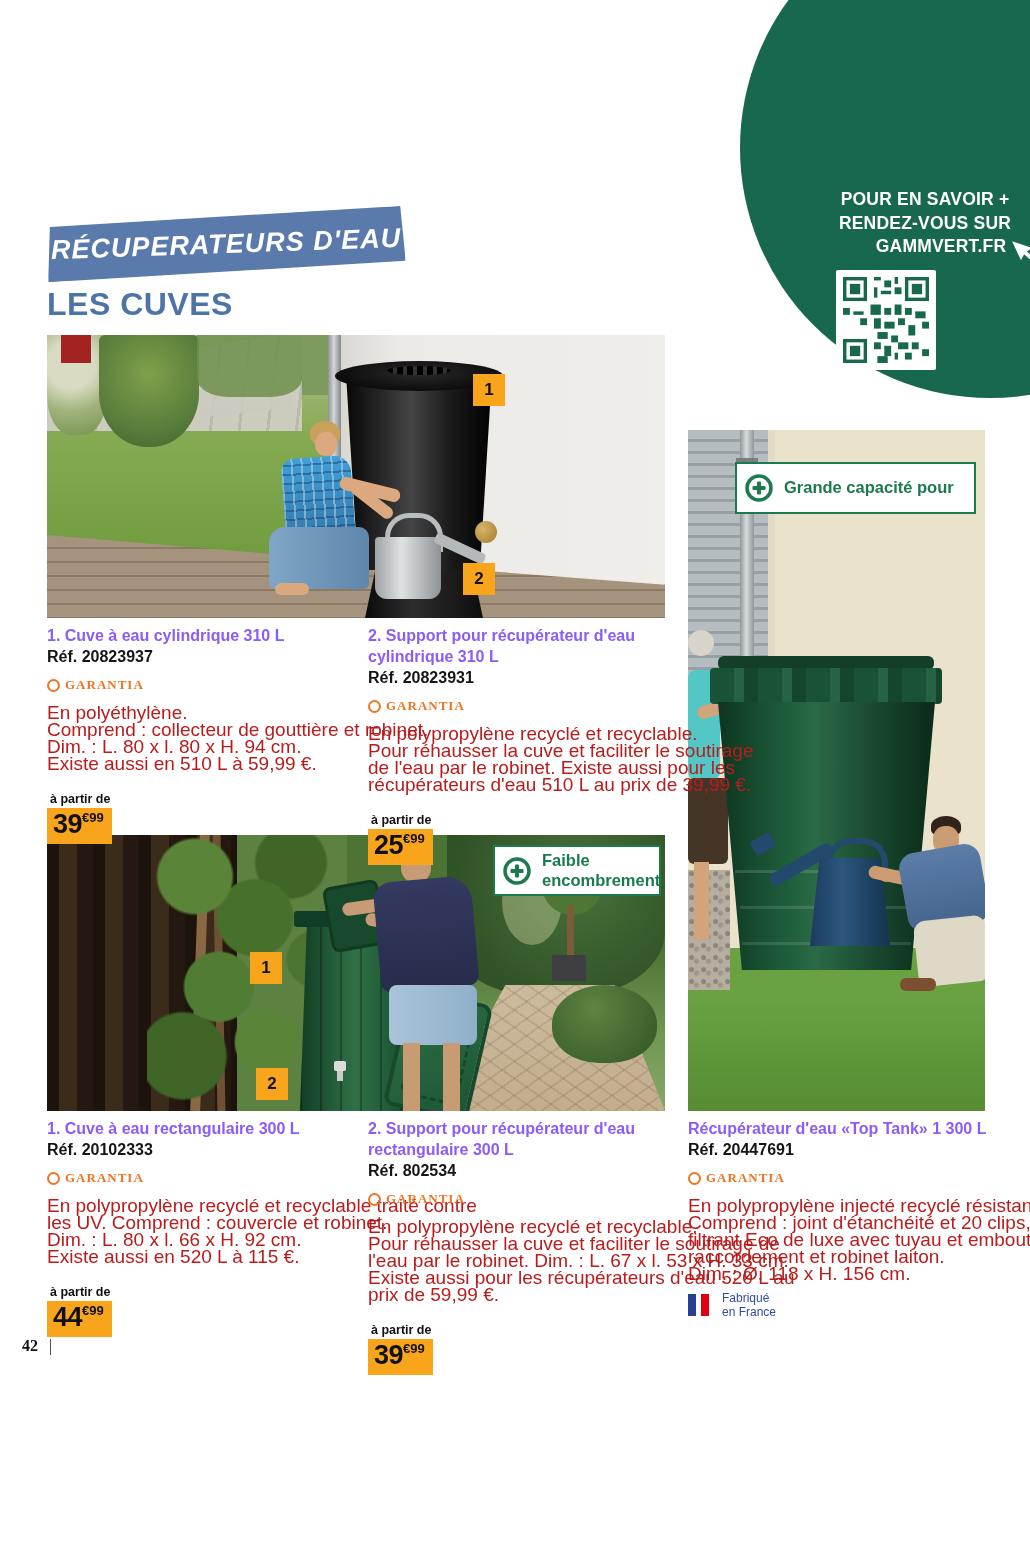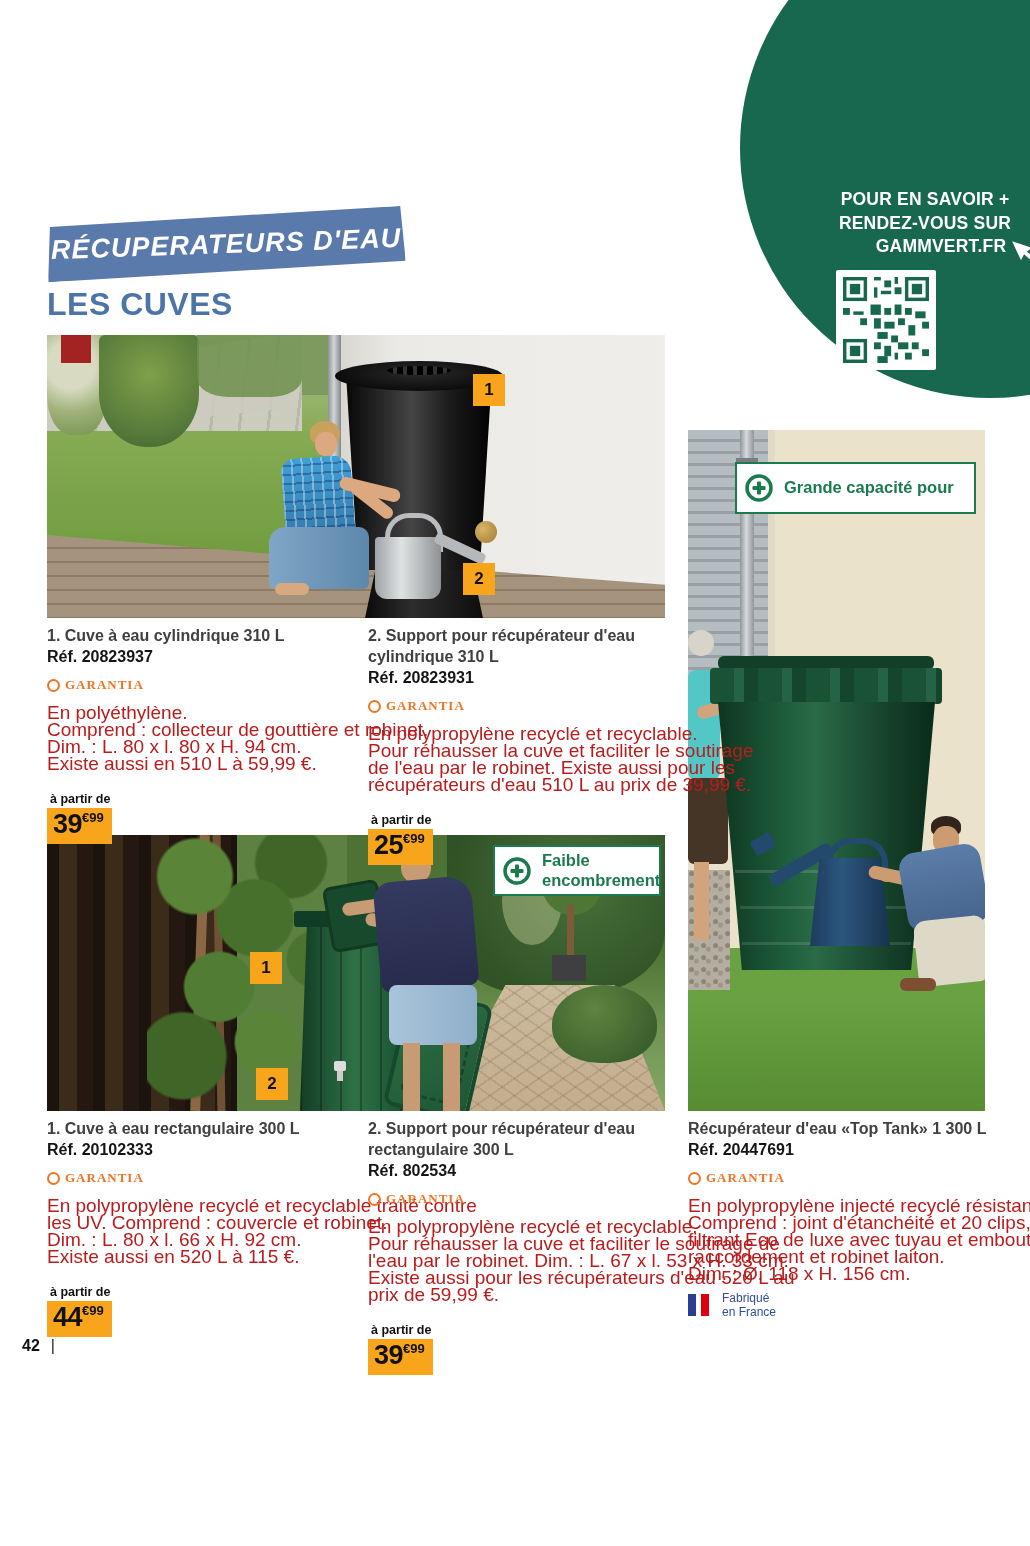--- a/index.html
+++ b/index.html
@@ -39,40 +39,40 @@
   .green-badge .btxt{color:#1c7a4f;font-weight:800;font-size:16.5px;line-height:19.5px;margin-left:10px;}
   .green-badge .plus{margin-left:7px;flex:0 0 auto;display:flex;}
 
   
   .col{position:absolute;width:307px;}
   #prod1{left:47px;top:625px;}
   #prod2{left:368px;top:625px;}
   #prod3{left:47px;top:1118px;}
   #prod4{left:368px;top:1118px;}
   #prod5{left:688px;top:1118px;}
-  .p-title{font-size:16px;font-weight:bold;line-height:21px;color:#404040;}
+  .p-title{font-size:16px;font-weight:bold;line-height:21px;color:#8b5cf6;}
   .p-ref{font-size:16px;font-weight:bold;line-height:21px;color:#151515;}
   .brand-row{margin-top:10px;display:flex;align-items:center;color:#ee7524;
              font-family:"Liberation Serif", serif;font-weight:bold;font-size:13px;letter-spacing:1px;}
   .g-ring{width:9px;height:9px;border:2.5px solid #ee7524;border-radius:50%;display:inline-block;
           margin-right:5px;}
   .desc{margin-top:11px;font-size:19px;line-height:17px;color:#b91c1c;white-space:pre;}
   .price-block{margin-top:20px;}
   .price-prefix{font-size:12.5px;font-weight:bold;color:#111;margin-left:3px;margin-bottom:2px;}
   .price-box{display:inline-block;background:#f9a51c;padding:1px 8px 4px 6px;}
   .price-main{font-size:27px;font-weight:800;color:#111;letter-spacing:-.5px;}
   .price-sup{font-size:13px;font-weight:800;color:#111;vertical-align:11px;}
   .made-row{margin-top:9px;display:flex;align-items:center;gap:8px;}
   .flag{display:flex;width:26px;height:22px;}
   .flag .b{width:8px;height:22px;background:#2b3f92;}
   .flag .w{width:5px;height:22px;background:#fff;}
   .flag .r{width:8px;height:22px;background:#e1000f;}
   .made-text{color:#2f4da0;font-size:12px;line-height:14px;}
 
-  .page-num{position:absolute;left:22px;top:1337px;font-size:16px;font-weight:bold;color:#111;}
+  .page-num{position:absolute;left:22px;top:1337px;font-size:16px;font-weight:bold;color:#111;font-family:Liberation Serif, serif;}
   .page-num .divider{font-weight:400;margin-left:11px;color:#222;}
 </style>
 </head>
 <body>
 
 <div class="page">
 
   <div class="banner">RÉCUPERATEURS D'EAU</div>
   <div class="les-cuves">LES CUVES</div>
 

